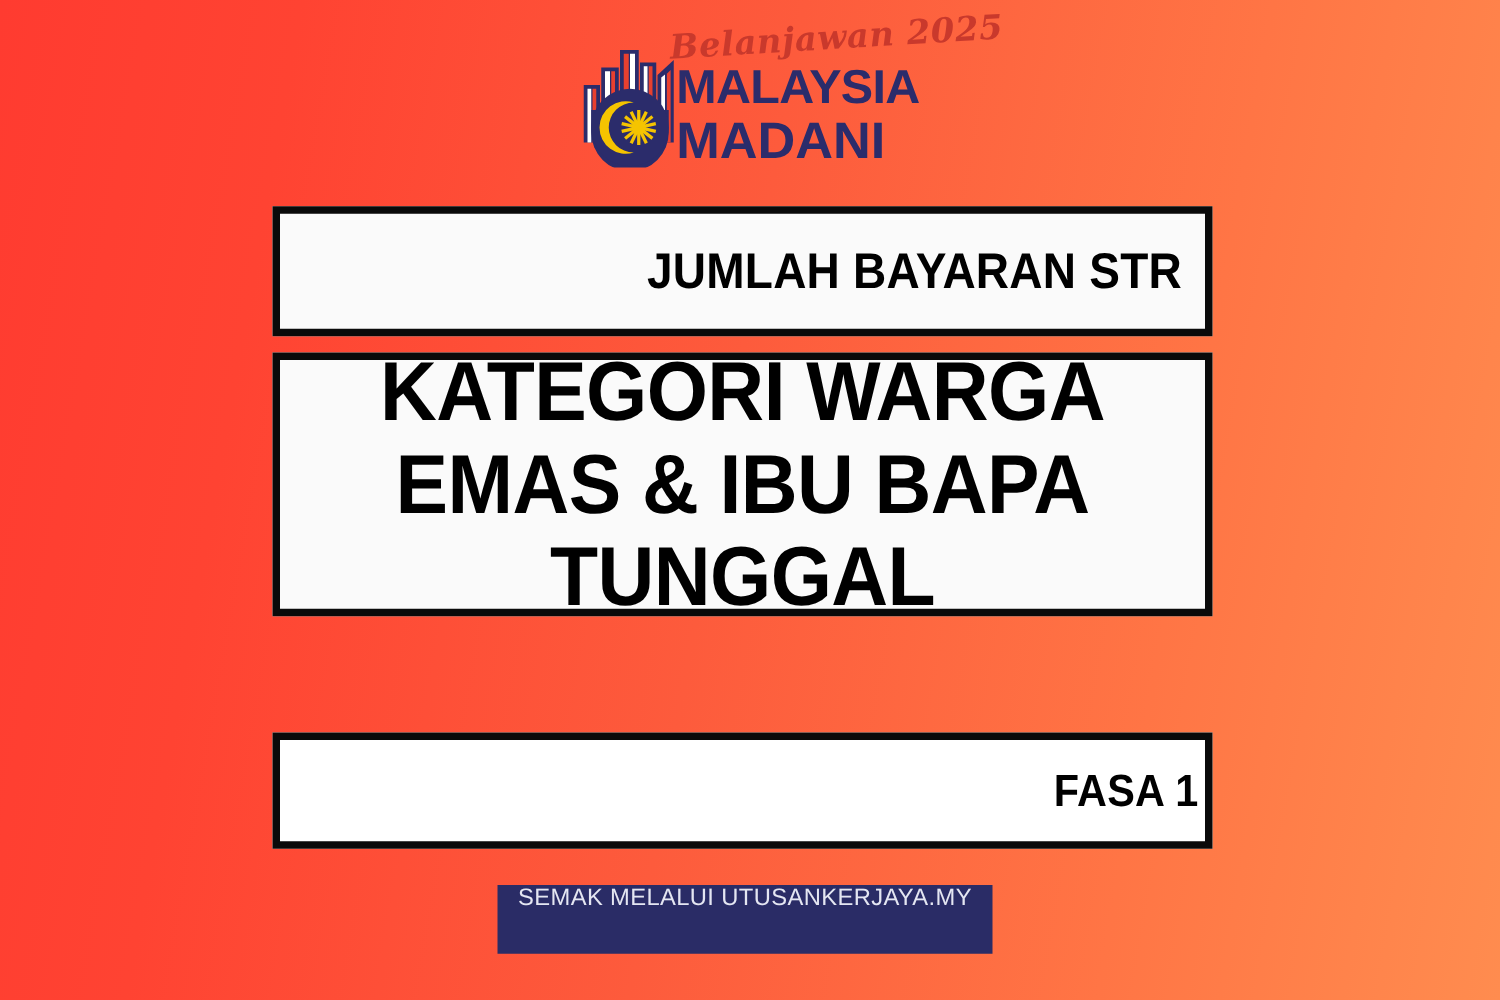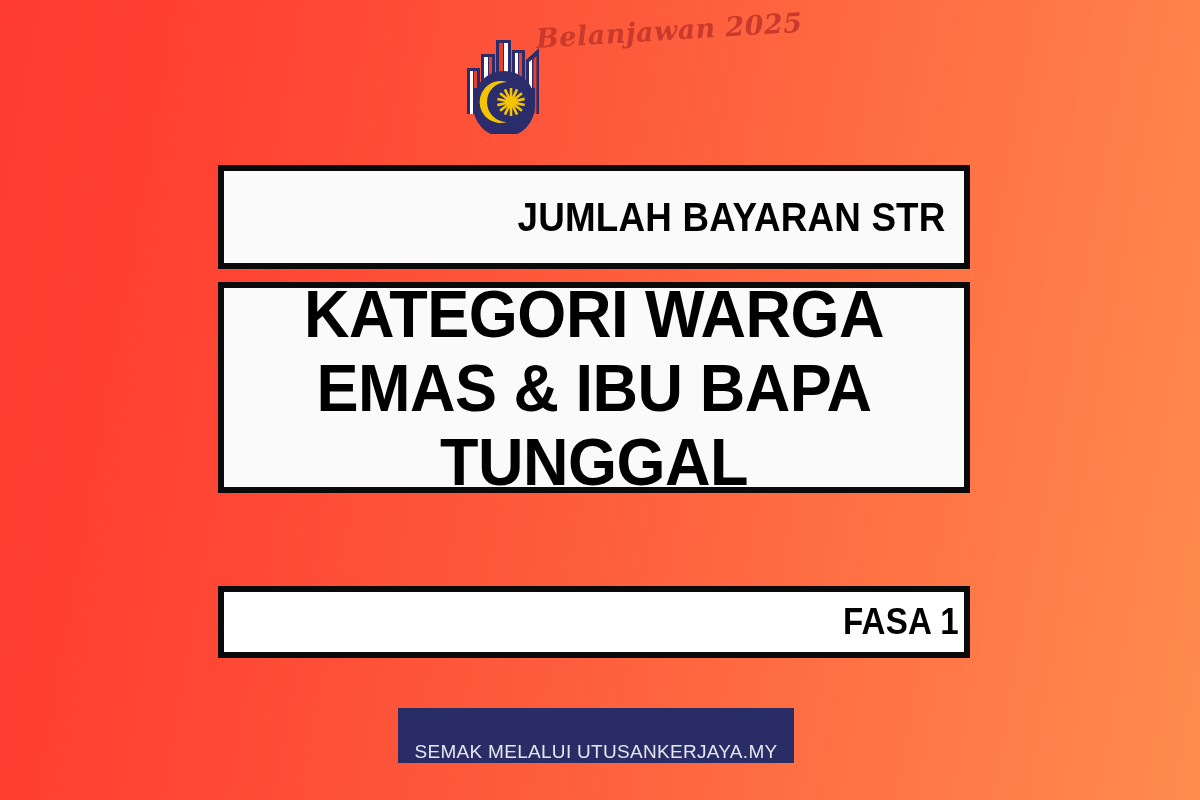--- a/index.html
+++ b/index.html
@@ -120,21 +120,21 @@
     font-weight: bold;
     font-size: 67px;
     line-height: 74px;
     letter-spacing: -0.5px;
     transform: scaleX(0.94);
     padding: 0 14px;
   }
 
   .card-phase {
     top: 586px;
-    height: 72px;
+    height: 93px;
     background: #FFFFFF;
   }
   .card-phase .txt {
     color: #000000;
     font-family: "Liberation Sans", sans-serif;
     font-weight: bold;
     font-size: 36px;
     line-height: 42px;
     letter-spacing: 0.2px;
     transform: scaleX(0.92);
@@ -142,21 +142,21 @@
 
   
   .banner {
     position: absolute;
     left: 398px;
     top: 708px;
     width: 396px;
     height: 55px;
     background: #2A2C66;
     display: flex;
-    align-items: flex-end;
+    align-items: flex-start;
     justify-content: center;
   }
   .banner .txt {
     color: #E4E6F2;
     font-family: "Liberation Sans", sans-serif;
     font-weight: normal;
     font-size: 19px;
     letter-spacing: 0.3px;
     white-space: nowrap;
   }
@@ -209,20 +209,24 @@
             <rect x="-1.3" y="-14" width="2.6" height="28" transform="rotate(102.8)"></rect>
             <rect x="-1.3" y="-14" width="2.6" height="28" transform="rotate(128.5)"></rect>
             <rect x="-1.3" y="-14" width="2.6" height="28" transform="rotate(154.2)"></rect>
           </g>
         </g>
       </svg>
     </div>
 
     <div class="brand-script">Belanjawan 2025</div>
 
+    <div class="brand-main">
+      <span class="brand-line l1">MALAYSIA</span>
+      <span class="brand-line l2">MADANI</span>
+    </div>
   </div>
 
   <div class="card card-title">
     <span class="txt">JUMLAH BAYARAN STR</span>
   </div>
 
   <div class="card card-category">
     <span class="txt">KATEGORI WARGA EMAS &amp; IBU BAPA TUNGGAL</span>
   </div>
 

